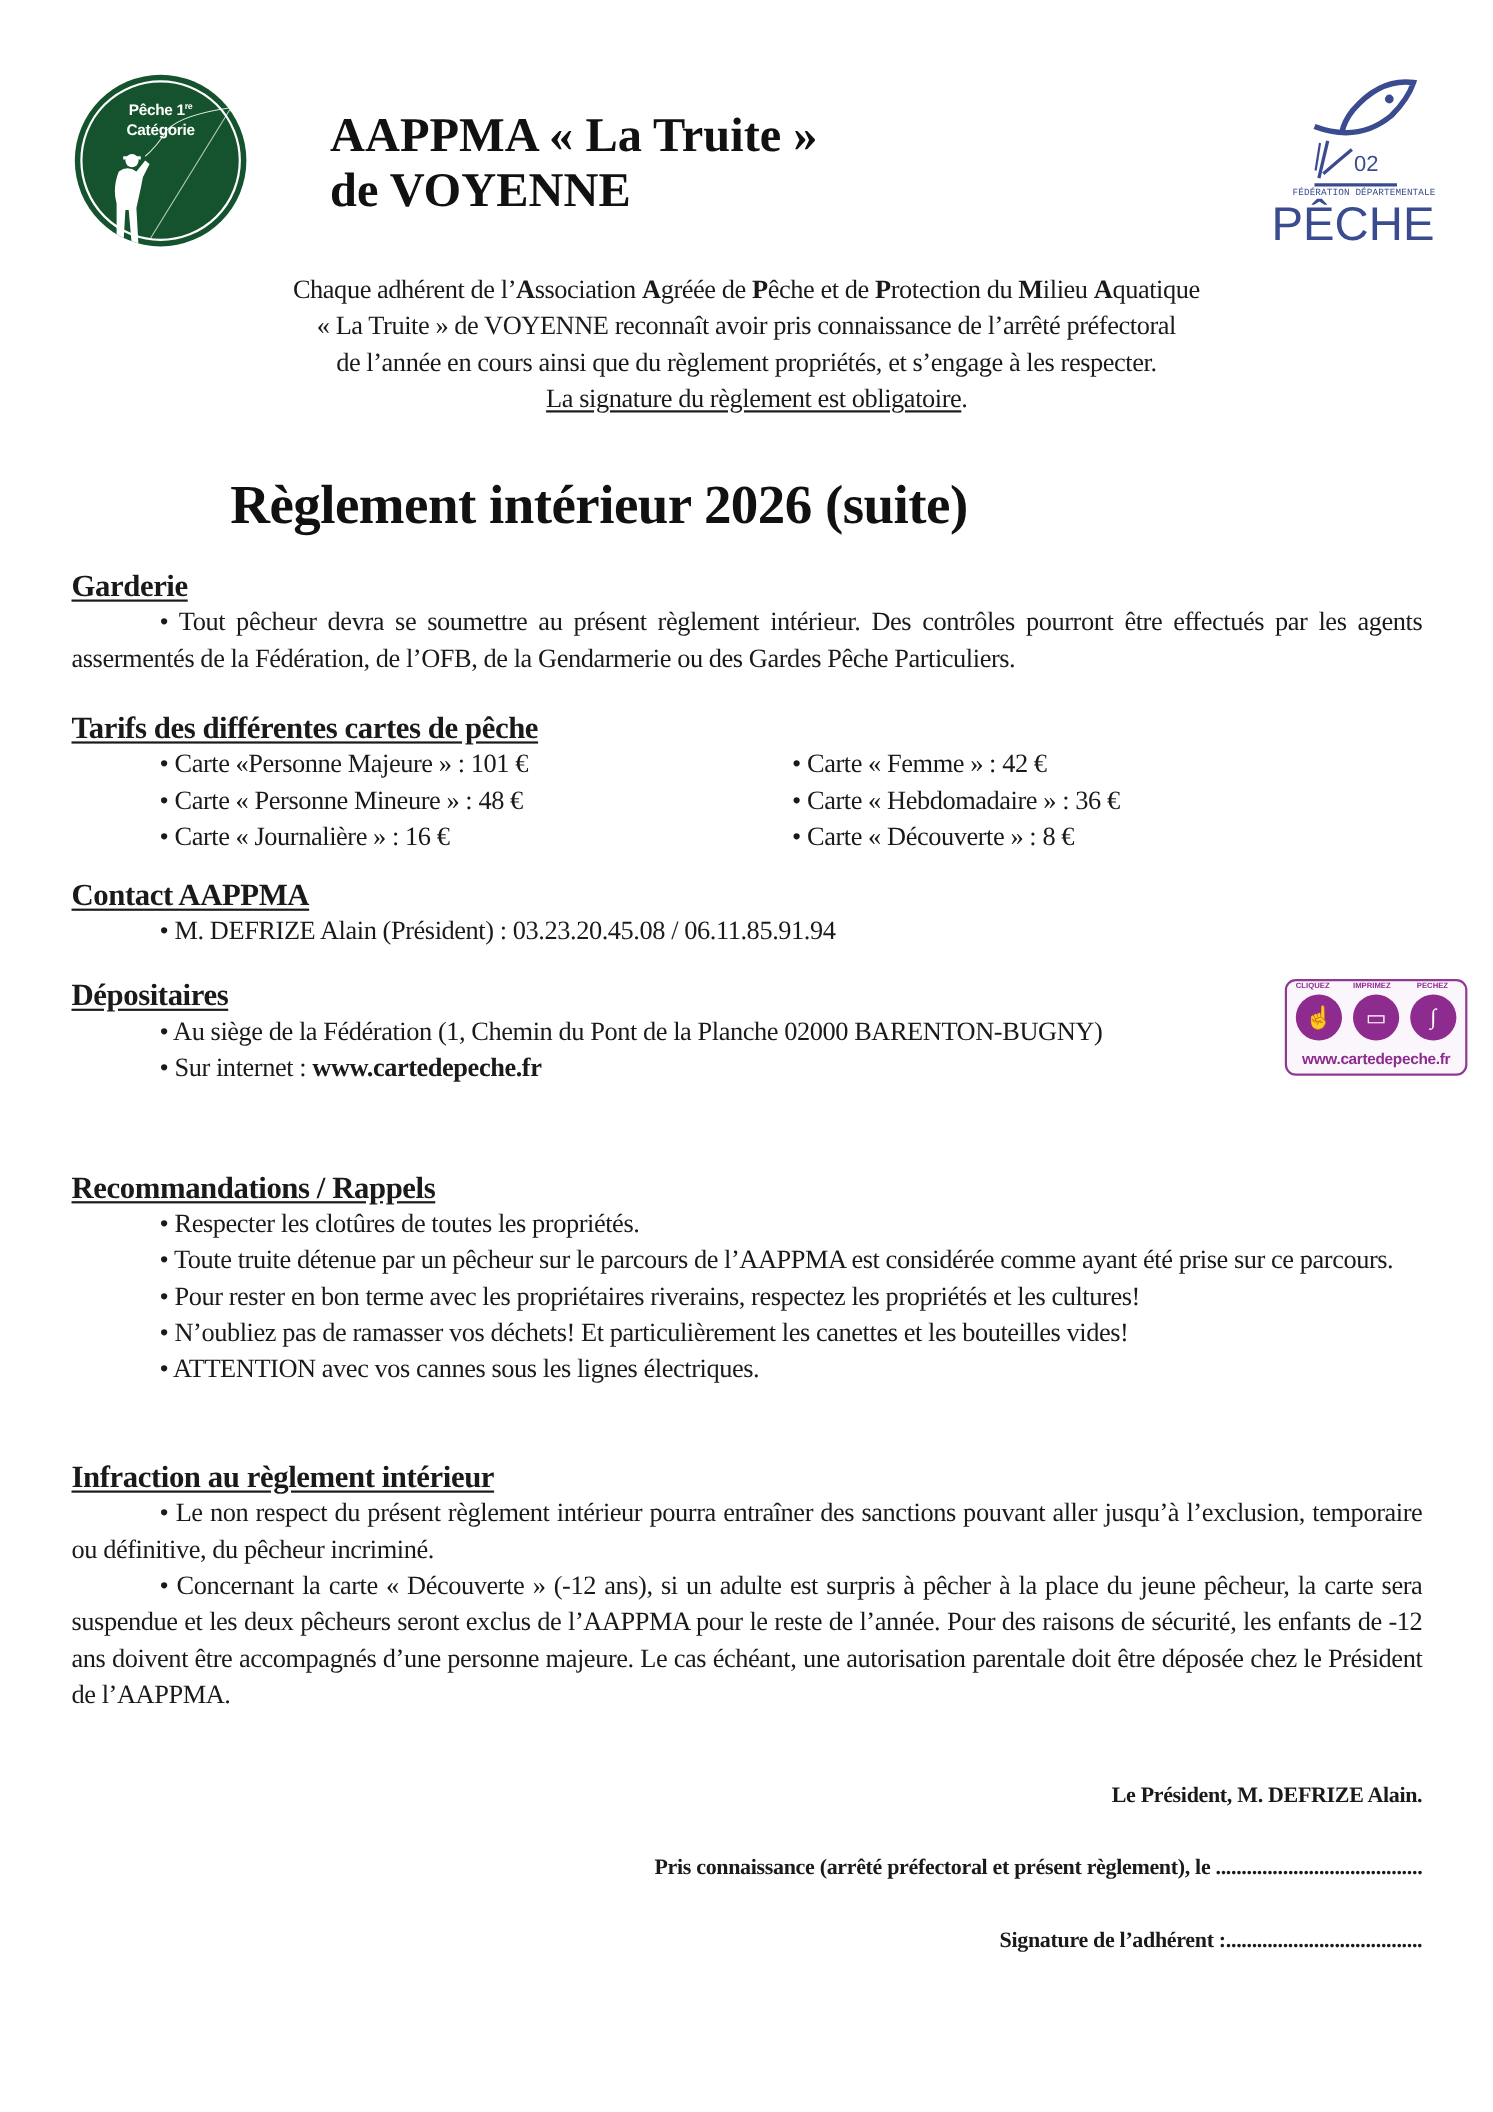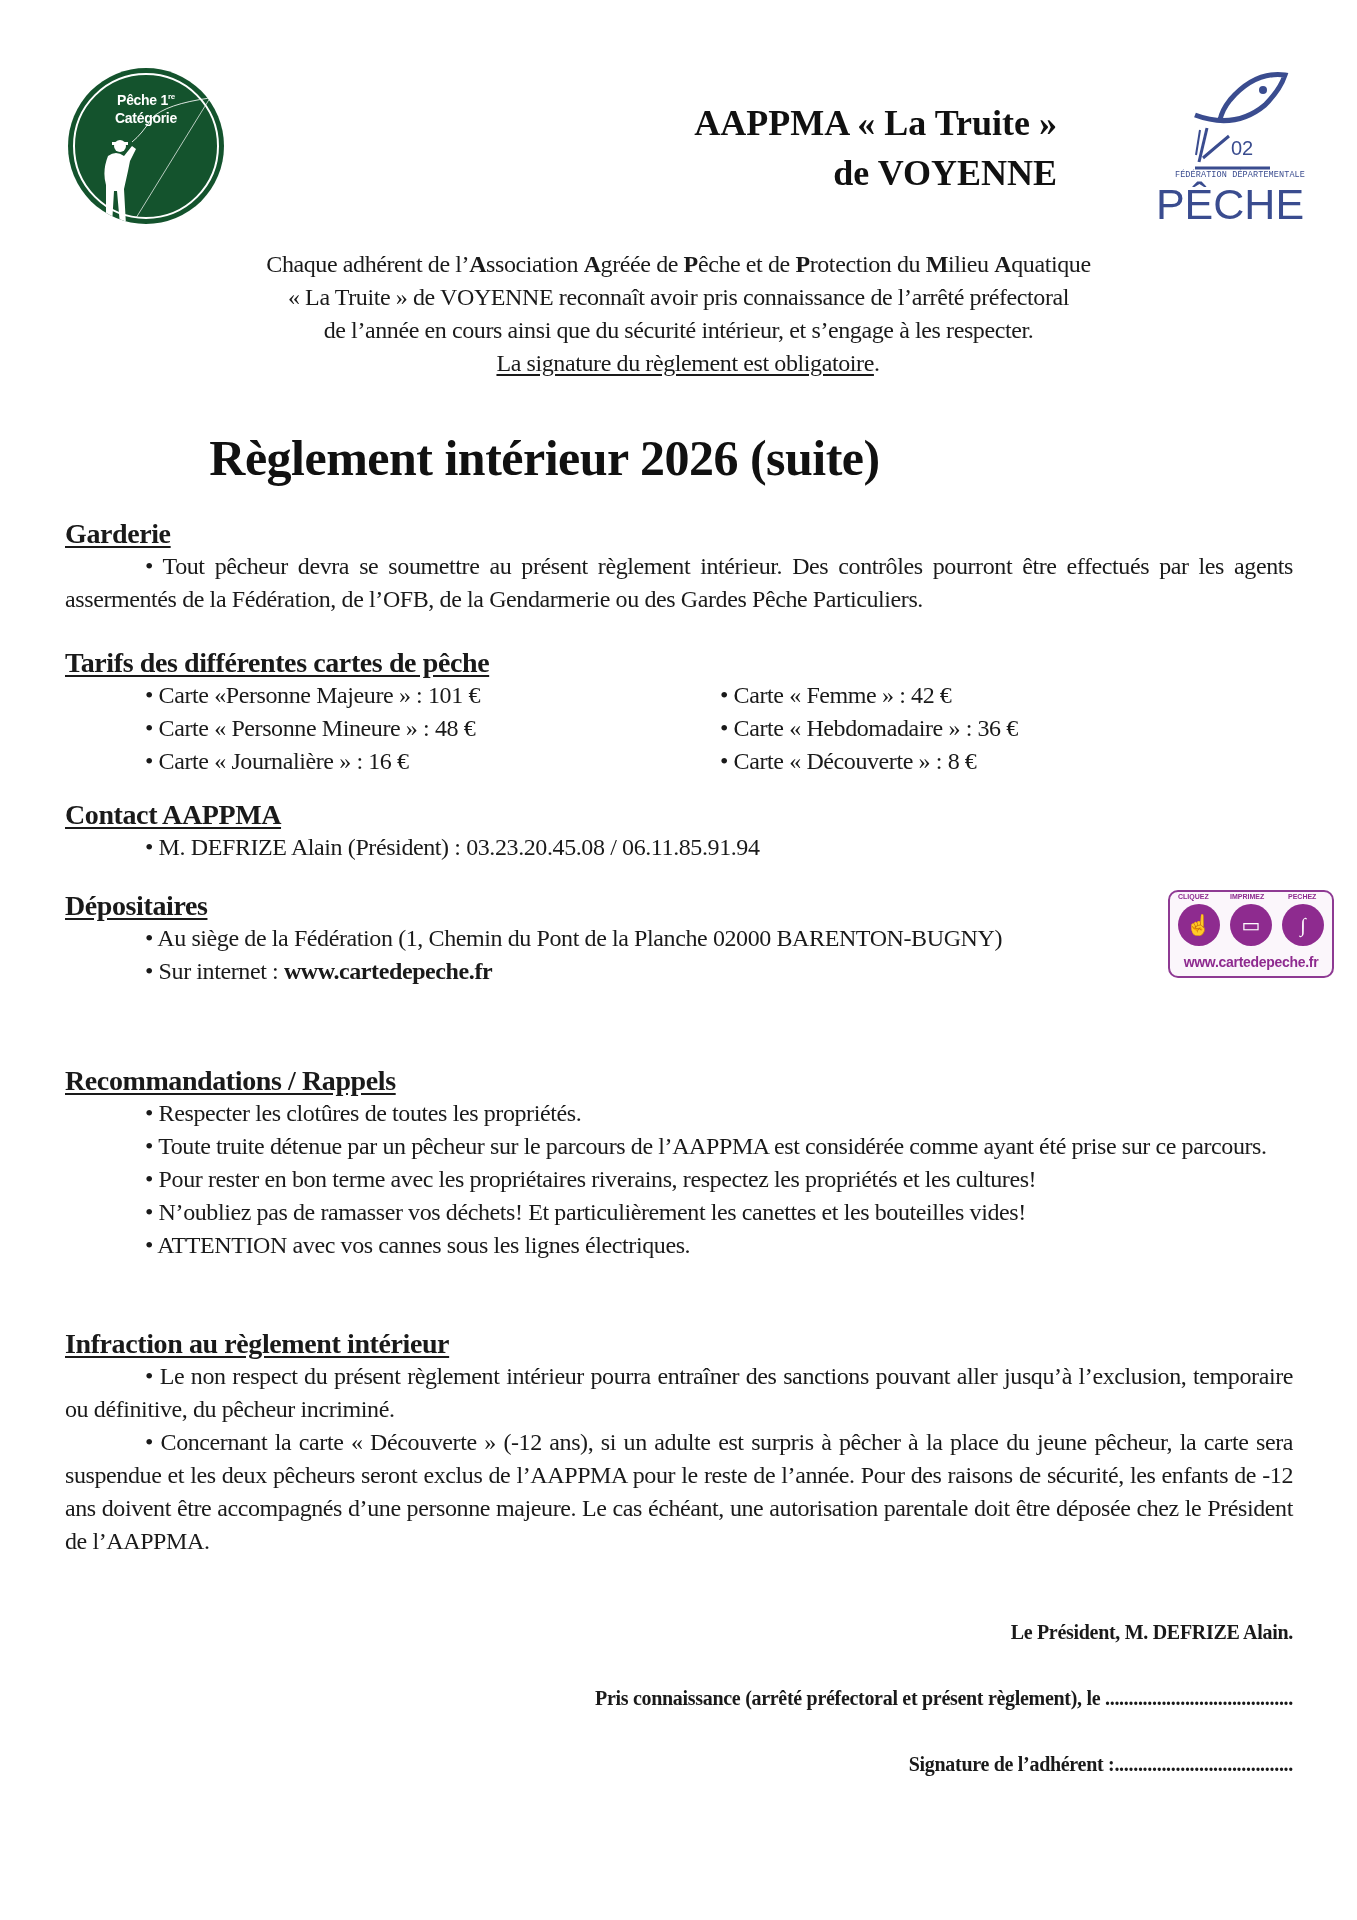--- a/index.html
+++ b/index.html
@@ -20,22 +20,22 @@
 
   .logo-right { left: 1155px; top: 60px; width: 150px; height: 175px; }
   .logo-right .fed { position: absolute; left: 0; top: 110px; width: 150px; text-align: right;
                      font-family: Liberation Mono, monospace; font-size: 8.5px;
                      color: #3a4c8f; letter-spacing: 0.1px; }
   .logo-right .peche { position: absolute; left: 0; top: 119px; width: 150px; text-align: center;
                        font-family: "Liberation Sans", "DejaVu Sans", sans-serif; font-size: 43px;
                        color: #3a4c8f; letter-spacing: 0px; line-height: 50px; }
 
   
-  .org-title { left: 300px; width: 757px; top: 98px; text-align: right; font-weight: bold;
-               font-size: 36px; line-height: 50px; color: #111; }
+  .org-title { left: 300px; width: 757px; top: 98px; text-align: left; font-weight: bold;
+               font-size: 44px; line-height: 50px; color: #111; }
 
   .intro { left: 150px; width: 1057px; top: 248px; text-align: center; font-size: 24px;
            line-height: 33px; color: #1a1a1a; letter-spacing: -0.4px; }
   .intro b { font-weight: bold; }
   .intro .u { text-decoration: underline; text-underline-offset: 3px; margin-left: 19px; }
 
   .main-title { left: 0; width: 1089px; top: 428px; text-align: center; font-weight: bold;
                 font-size: 50px; line-height: 60px; color: #111; letter-spacing: -0.5px; }
 
   
@@ -95,21 +95,21 @@
 <div class="abs org-title">
   <div>AAPPMA « La Truite »</div>
   <div>de VOYENNE</div>
 </div>
 
 <div class="abs intro">
   <div>
     <span>Chaque adhérent de l’</span><b>A</b><span>ssociation </span><b>A</b><span>gréée de </span><b>P</b><span>êche et de </span><b>P</b><span>rotection du </span><b>M</b><span>ilieu </span><b>A</b><span>quatique</span>
   </div>
   <div>« La Truite » de VOYENNE reconnaît avoir pris connaissance de l’arrêté préfectoral</div>
-  <div>de l’année en cours ainsi que du sécurité intérieur, et s’engage à les respecter.</div>
+  <div>de l’année en cours ainsi que du règlement propriétés, et s’engage à les respecter.</div>
   <div><span class="u">La signature du règlement est obligatoire</span><span>.</span></div>
 </div>
 
 <div class="abs main-title">Règlement intérieur 2026 (suite)</div>
 
 <div class="abs section" style="top:517px;">
   <div class="sec-h">Garderie</div>
   <div class="para">• Tout pêcheur devra se soumettre au présent règlement intérieur. Des contrôles pourront être effectués par les agents assermentés de la Fédération, de l’OFB, de la Gendarmerie ou des Gardes Pêche Particuliers.</div>
 </div>
 

